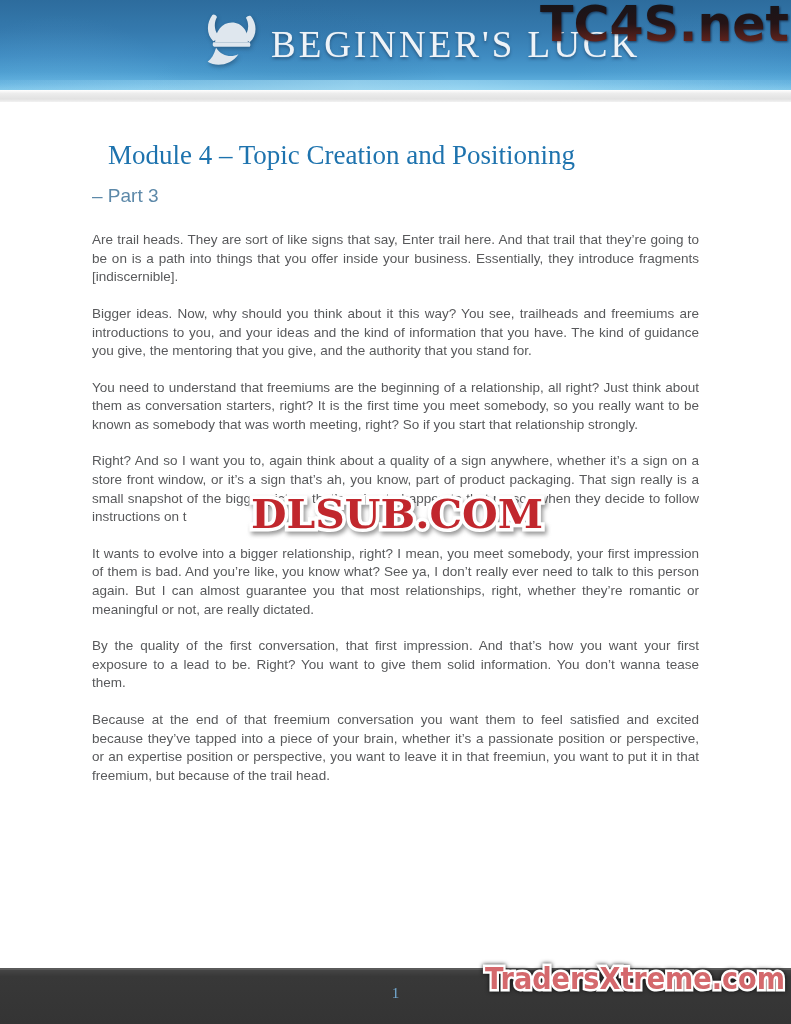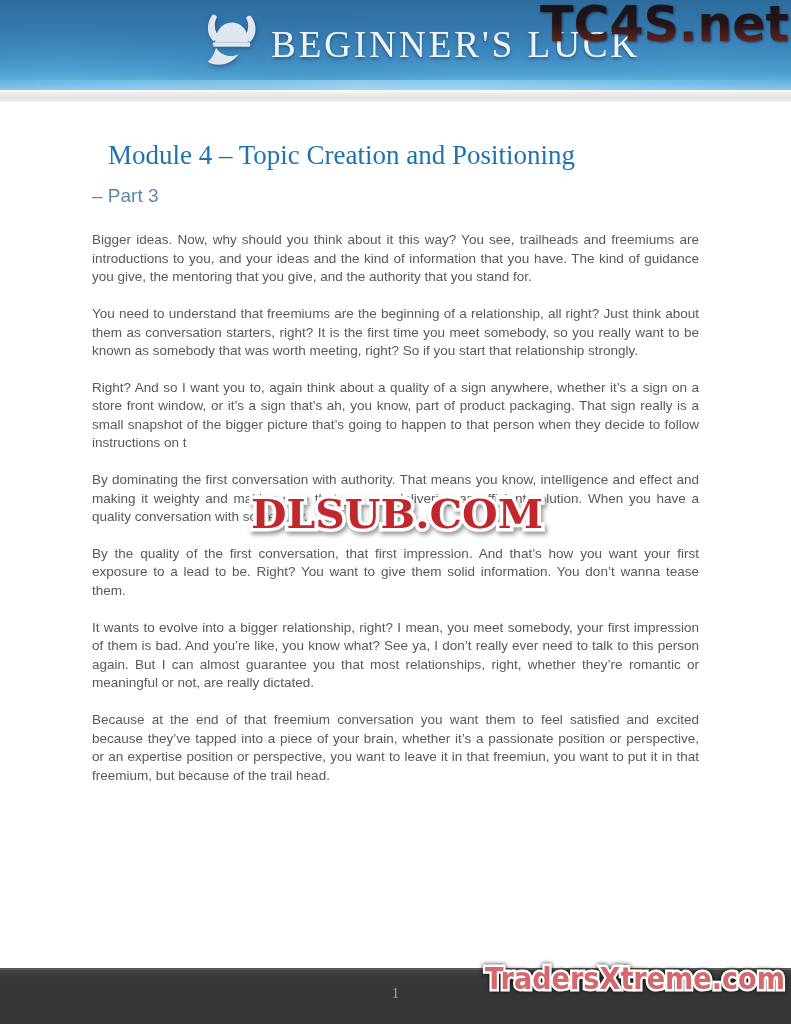--- a/index.html
+++ b/index.html
@@ -112,26 +112,26 @@
       <div class="brand">BEGINNER'S LUCK</div>
     </div>
     <div class="tc4s">TC4S.net</div>
   </header>
   <div class="divider"></div>
 
   <main class="content">
     <h1 class="doc-title">Module 4 – Topic Creation and Positioning</h1>
     <h2 class="doc-subtitle">– Part 3</h2>
 
+    <p>Are trail heads. They are sort of like signs that say, Enter trail here. And that trail that they’re going to be on is a path into things that you offer inside your business. Essentially, they introduce fragments [indiscernible].</p>
     <p>Bigger ideas. Now, why should you think about it this way? You see, trailheads and freemiums are introductions to you, and your ideas and the kind of information that you have. The kind of guidance you give, the mentoring that you give, and the authority that you stand for.</p>
     <p>You need to understand that freemiums are the beginning of a relationship, all right? Just think about them as conversation starters, right? It is the first time you meet somebody, so you really want to be known as somebody that was worth meeting, right? So if you start that relationship strongly.</p>
     <p>Right? And so I want you to, again think about a quality of a sign anywhere, whether it’s a sign on a store front window, or it’s a sign that’s ah, you know, part of product packaging. That sign really is a small snapshot of the bigger picture that’s going to happen to that person when they decide to follow instructions on t</p>
-    <p>By dominating the first conversation with authority. That means you know, intelligence and effect and making it weighty and making sure that you are delivering an efficient solution. When you have a quality conversation with somebody.</p>
+    <p>It wants to evolve into a bigger relationship, right? I mean, you meet somebody, your first impression of them is bad. And you’re like, you know what? See ya, I don’t really ever need to talk to this person again. But I can almost guarantee you that most relationships, right, whether they’re romantic or meaningful or not, are really dictated.</p>
     <p>By the quality of the first conversation, that first impression. And that’s how you want your first exposure to a lead to be. Right? You want to give them solid information. You don’t wanna tease them.</p>
-    <p>It wants to evolve into a bigger relationship, right? I mean, you meet somebody, your first impression of them is bad. And you’re like, you know what? See ya, I don’t really ever need to talk to this person again. But I can almost guarantee you that most relationships, right, whether they’re romantic or meaningful or not, are really dictated.</p>
     <p>Because at the end of that freemium conversation you want them to feel satisfied and excited because they’ve tapped into a piece of your brain, whether it’s a passionate position or perspective, or an expertise position or perspective, you want to leave it in that freemiun, you want to put it in that freemium, but because of the trail head.</p>
   </main>
 
   <div class="wm-center">
     <svg width="300" height="50" xmlns="http://www.w3.org/2000/svg">
       <text x="150" y="39" text-anchor="middle" font-family="DejaVu Serif, Liberation Serif, serif" font-weight="bold" font-size="40" fill="#c1272d" stroke="#ffffff" stroke-width="7" paint-order="stroke" textLength="292" lengthAdjust="spacingAndGlyphs">DLSUB.COM</text>
     </svg>
   </div>
 
   <footer class="footer">

